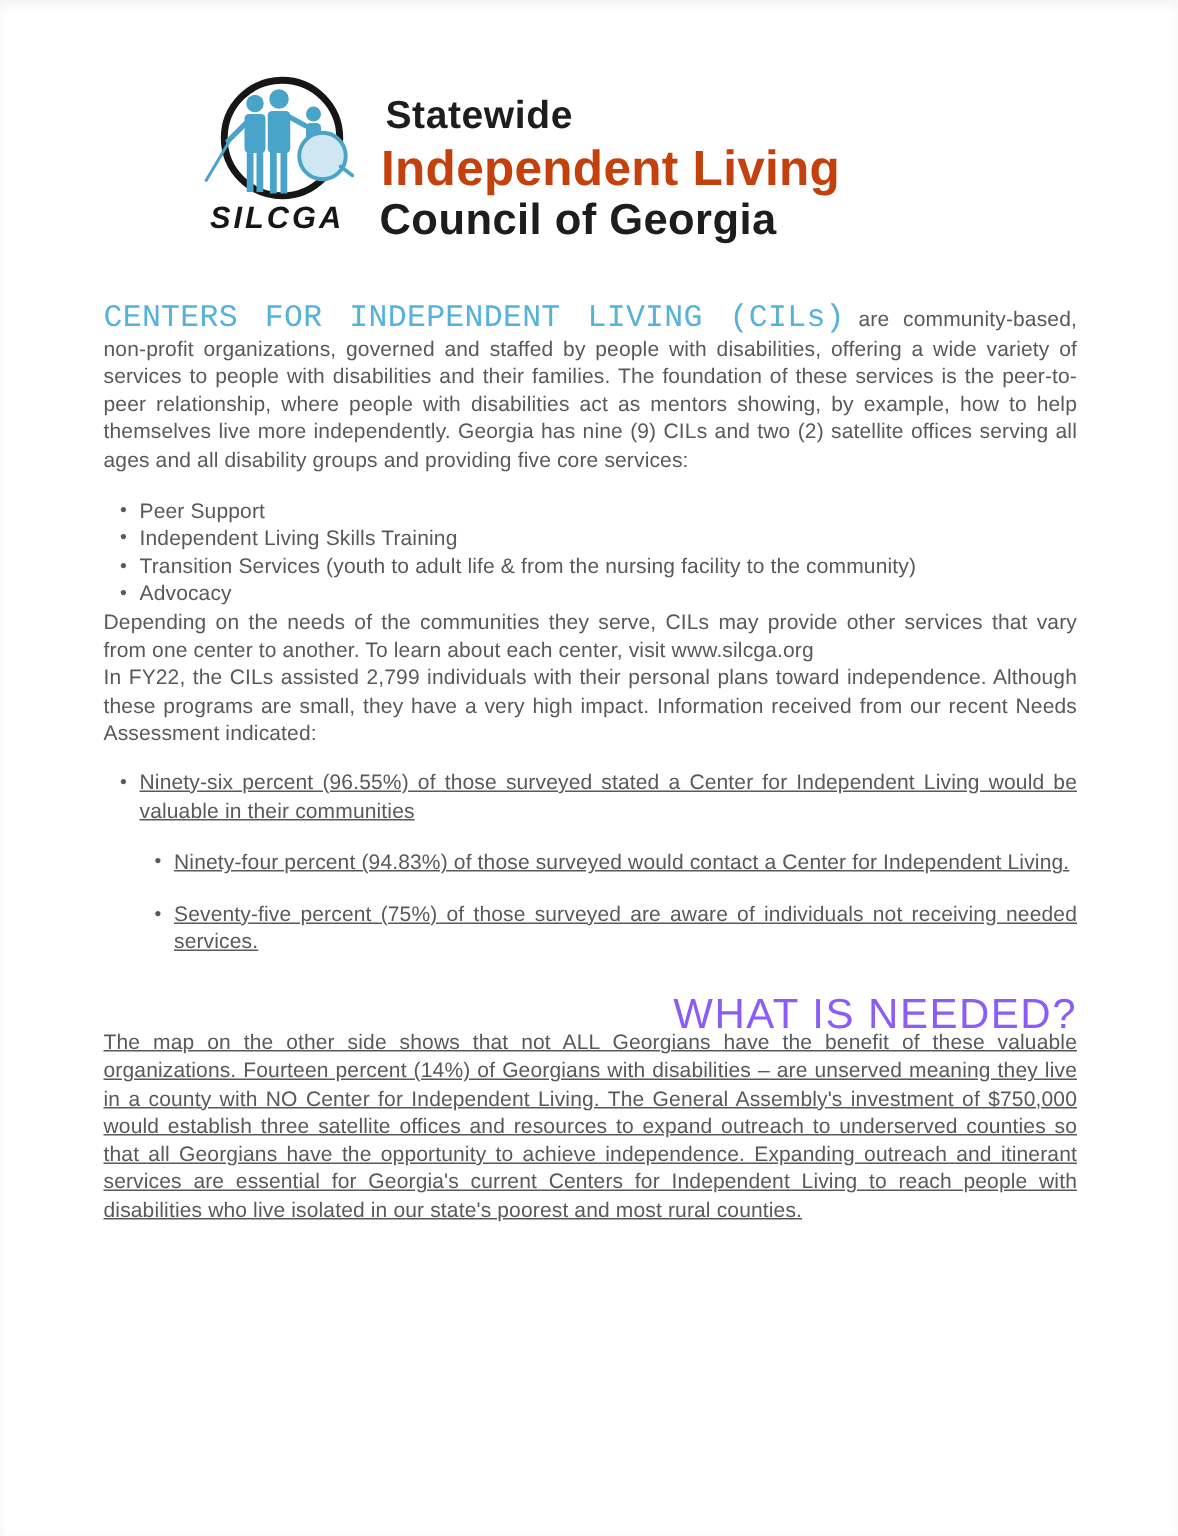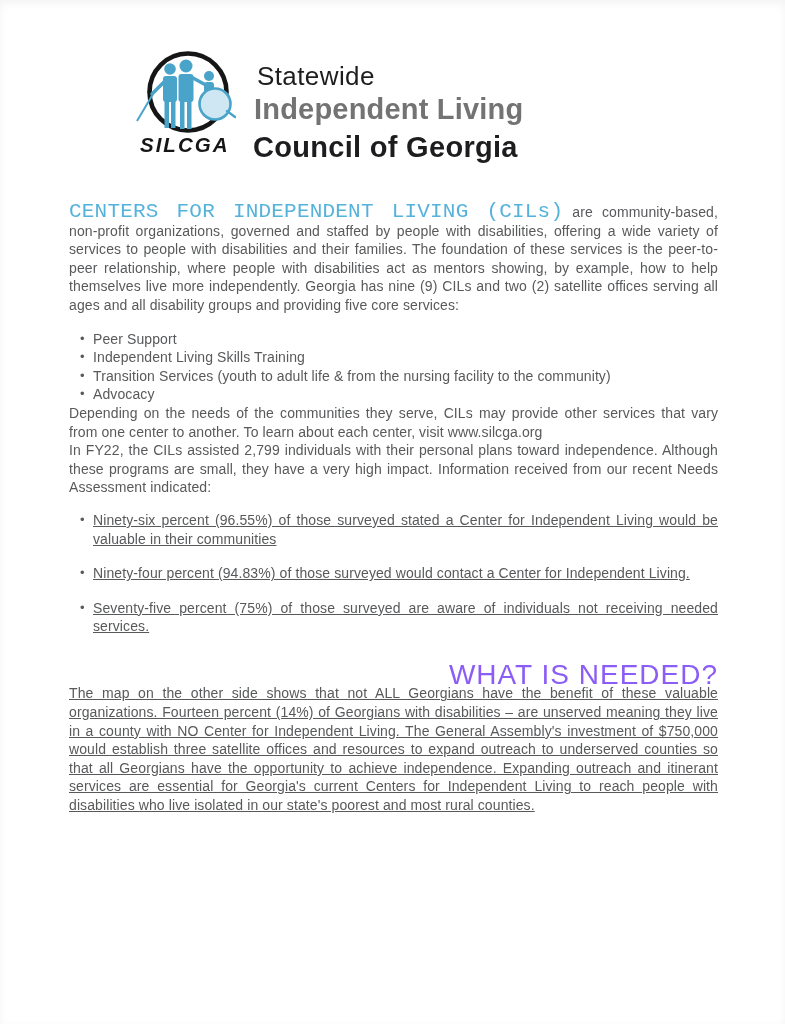--- a/index.html
+++ b/index.html
@@ -13,25 +13,25 @@
     color: #58595b;
     overflow: hidden;
     box-shadow: inset 0 3px 8px rgba(0,0,0,0.05);
   }
 
   
   .logo-svg { position: absolute; left: 132px; top: 48px; }
 
   .title-line1 {
     position: absolute; left: 257px; top: 61px;
-    font-size: 26px; font-weight: normal; color: #1d1d1f; letter-spacing: 0.4px;
+    font-size: 26px; font-weight: bold; color: #1d1d1f; letter-spacing: 0.4px;
   }
   .title-line2 {
     position: absolute; left: 254px; top: 93px;
-    font-size: 29px; font-weight: bold; color: #737373; letter-spacing: 0.2px;
+    font-size: 33px; font-weight: bold; color: #c2410c; letter-spacing: 0.2px;
   }
   .title-line3 {
     position: absolute; left: 253px; top: 131px;
     font-size: 29px; font-weight: bold; color: #1d1d1f; letter-spacing: 0.3px; text-align: center;
   }
 
   
   .content {
     position: absolute; left: 69px; top: 203px; width: 649px;
     font-size: 14px; line-height: 18.6px; letter-spacing: 0.1px;
@@ -42,21 +42,21 @@
   }
   ul { margin: 15px 0 0 0; padding: 0 0 0 24px; list-style: none; }
   li { position: relative; text-align: left; }
   li::before {
     content: "\2022";
     position: absolute; left: -13px; top: 0;
     font-size: 13px; color: #58595b;
   }
   ul.spaced { margin-top: 14px; }
   ul.spaced li { text-align: justify; text-decoration: underline; }
-  ul.spaced li + li { margin-top: 16px; }
+  ul.spaced li + li { margin-top: 16px; margin-left: 23px; }
   .p2 { margin-top: 15px; }
   .p3 { margin-top: 16px; }
   .website { color: #58595b; text-decoration: none; cursor: pointer; }
   h2.needed {
     margin: 30px 0 0 0; text-align: right; font-weight: 400;
     font-size: 28px; color: #8b5cf6; letter-spacing: 1px;
   }
   .p4 { margin-top: 21px; text-decoration: underline; }
 </style>
 </head>

